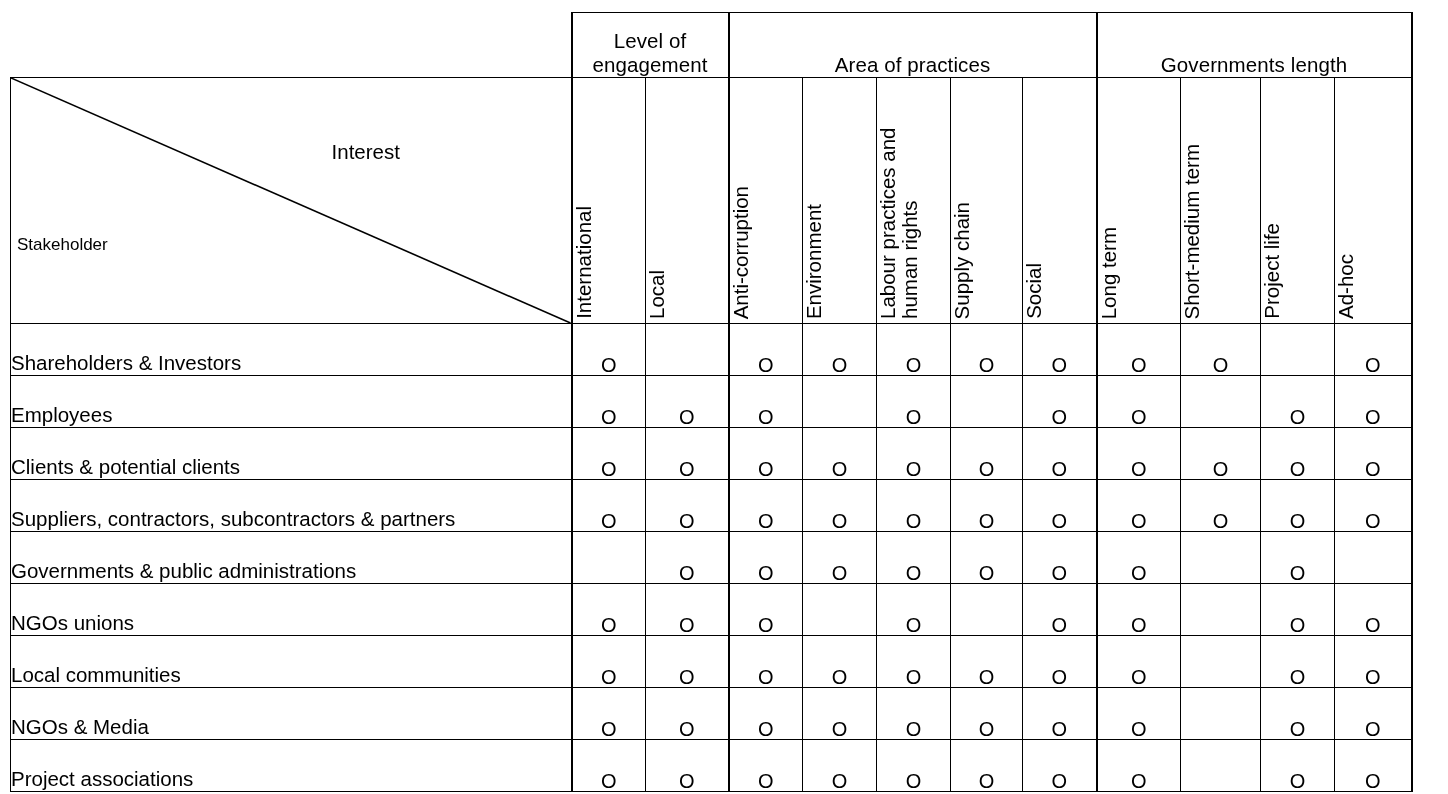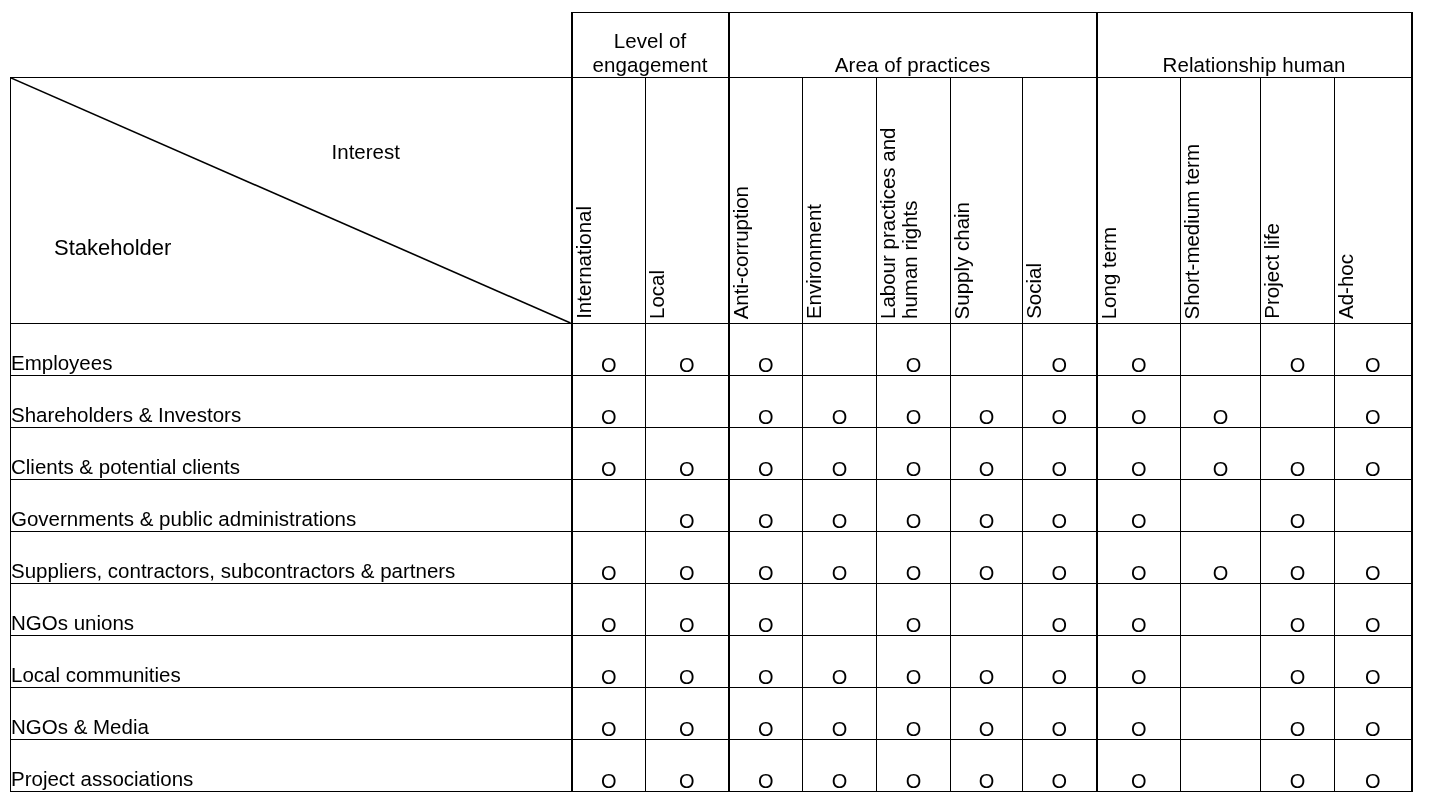--- a/index.html
+++ b/index.html
@@ -78,22 +78,21 @@
     right: 0;
     top: 62px;
     text-align: center;
     padding-left: 150px;
     font-size: 20.5px;
   }
   .corner .stakeholder-label {
     position: absolute;
     left: 6px;
     top: 157px;
-    font-size: 22px;
-    margin-left: 37px;
+    font-size: 17px;
   }
 
   
   .sub-head {
     height: 245px;
     vertical-align: bottom;
     text-align: left;
     position: relative;
     overflow: hidden;
   }
@@ -172,21 +171,21 @@
         <col style="width:80px">
         <col style="width:74px">
         <col style="width:77px">
     </colgroup>
 
     <thead>
       <tr>
         <td class="blank-top"></td>
         <th class="group-head grp-start grp-end" colspan="2">Level of engagement</th>
         <th class="group-head grp-start grp-end" colspan="5">Area of practices</th>
-        <th class="group-head grp-start grp-end" colspan="4">Relationship human</th>
+        <th class="group-head grp-start grp-end" colspan="4">Governments length</th>
       </tr>
 
       <tr>
         <td class="corner">
           <svg class="diag-svg" viewBox="0 0 561 245" preserveAspectRatio="none">
             <line x1="0" y1="0" x2="561" y2="245" stroke="#000000" stroke-width="1.6" vector-effect="non-scaling-stroke"></line>
           </svg>
           <div class="interest-label">Interest</div>
           <div class="stakeholder-label">Stakeholder</div>
         </td>
@@ -246,49 +245,63 @@
         <th class="sub-head grp-end">
           <div class="rot-box">
             <span class="rot-text">Ad-hoc</span>
           </div>
         </th>
       </tr>
     </thead>
 
     <tbody id="matrix-body">
         <tr>
+          <td class="row-label">Shareholders &amp; Investors</td>
+          <td class="mark-cell grp-start"><span class="mark">O</span></td>
+          <td class="mark-cell empty grp-end"><span class="mark">O</span></td>
+          <td class="mark-cell grp-start"><span class="mark">O</span></td>
+          <td class="mark-cell"><span class="mark">O</span></td>
+          <td class="mark-cell"><span class="mark">O</span></td>
+          <td class="mark-cell"><span class="mark">O</span></td>
+          <td class="mark-cell grp-end"><span class="mark">O</span></td>
+          <td class="mark-cell grp-start"><span class="mark">O</span></td>
+          <td class="mark-cell"><span class="mark">O</span></td>
+          <td class="mark-cell empty"><span class="mark">O</span></td>
+          <td class="mark-cell grp-end"><span class="mark">O</span></td>
+        </tr>
+        <tr>
           <td class="row-label">Employees</td>
           <td class="mark-cell grp-start"><span class="mark">O</span></td>
           <td class="mark-cell grp-end"><span class="mark">O</span></td>
           <td class="mark-cell grp-start"><span class="mark">O</span></td>
           <td class="mark-cell empty"><span class="mark">O</span></td>
           <td class="mark-cell"><span class="mark">O</span></td>
           <td class="mark-cell empty"><span class="mark">O</span></td>
           <td class="mark-cell grp-end"><span class="mark">O</span></td>
           <td class="mark-cell grp-start"><span class="mark">O</span></td>
           <td class="mark-cell empty"><span class="mark">O</span></td>
           <td class="mark-cell"><span class="mark">O</span></td>
           <td class="mark-cell grp-end"><span class="mark">O</span></td>
         </tr>
         <tr>
-          <td class="row-label">Shareholders &amp; Investors</td>
-          <td class="mark-cell grp-start"><span class="mark">O</span></td>
-          <td class="mark-cell empty grp-end"><span class="mark">O</span></td>
-          <td class="mark-cell grp-start"><span class="mark">O</span></td>
-          <td class="mark-cell"><span class="mark">O</span></td>
-          <td class="mark-cell"><span class="mark">O</span></td>
-          <td class="mark-cell"><span class="mark">O</span></td>
-          <td class="mark-cell grp-end"><span class="mark">O</span></td>
-          <td class="mark-cell grp-start"><span class="mark">O</span></td>
-          <td class="mark-cell"><span class="mark">O</span></td>
-          <td class="mark-cell empty"><span class="mark">O</span></td>
-          <td class="mark-cell grp-end"><span class="mark">O</span></td>
-        </tr>
-        <tr>
           <td class="row-label">Clients &amp; potential clients</td>
+          <td class="mark-cell grp-start"><span class="mark">O</span></td>
+          <td class="mark-cell grp-end"><span class="mark">O</span></td>
+          <td class="mark-cell grp-start"><span class="mark">O</span></td>
+          <td class="mark-cell"><span class="mark">O</span></td>
+          <td class="mark-cell"><span class="mark">O</span></td>
+          <td class="mark-cell"><span class="mark">O</span></td>
+          <td class="mark-cell grp-end"><span class="mark">O</span></td>
+          <td class="mark-cell grp-start"><span class="mark">O</span></td>
+          <td class="mark-cell"><span class="mark">O</span></td>
+          <td class="mark-cell"><span class="mark">O</span></td>
+          <td class="mark-cell grp-end"><span class="mark">O</span></td>
+        </tr>
+        <tr>
+          <td class="row-label">Suppliers, contractors, subcontractors &amp; partners</td>
           <td class="mark-cell grp-start"><span class="mark">O</span></td>
           <td class="mark-cell grp-end"><span class="mark">O</span></td>
           <td class="mark-cell grp-start"><span class="mark">O</span></td>
           <td class="mark-cell"><span class="mark">O</span></td>
           <td class="mark-cell"><span class="mark">O</span></td>
           <td class="mark-cell"><span class="mark">O</span></td>
           <td class="mark-cell grp-end"><span class="mark">O</span></td>
           <td class="mark-cell grp-start"><span class="mark">O</span></td>
           <td class="mark-cell"><span class="mark">O</span></td>
           <td class="mark-cell"><span class="mark">O</span></td>
@@ -300,34 +313,20 @@
           <td class="mark-cell grp-end"><span class="mark">O</span></td>
           <td class="mark-cell grp-start"><span class="mark">O</span></td>
           <td class="mark-cell"><span class="mark">O</span></td>
           <td class="mark-cell"><span class="mark">O</span></td>
           <td class="mark-cell"><span class="mark">O</span></td>
           <td class="mark-cell grp-end"><span class="mark">O</span></td>
           <td class="mark-cell grp-start"><span class="mark">O</span></td>
           <td class="mark-cell empty"><span class="mark">O</span></td>
           <td class="mark-cell"><span class="mark">O</span></td>
           <td class="mark-cell empty grp-end"><span class="mark">O</span></td>
-        </tr>
-        <tr>
-          <td class="row-label">Suppliers, contractors, subcontractors &amp; partners</td>
-          <td class="mark-cell grp-start"><span class="mark">O</span></td>
-          <td class="mark-cell grp-end"><span class="mark">O</span></td>
-          <td class="mark-cell grp-start"><span class="mark">O</span></td>
-          <td class="mark-cell"><span class="mark">O</span></td>
-          <td class="mark-cell"><span class="mark">O</span></td>
-          <td class="mark-cell"><span class="mark">O</span></td>
-          <td class="mark-cell grp-end"><span class="mark">O</span></td>
-          <td class="mark-cell grp-start"><span class="mark">O</span></td>
-          <td class="mark-cell"><span class="mark">O</span></td>
-          <td class="mark-cell"><span class="mark">O</span></td>
-          <td class="mark-cell grp-end"><span class="mark">O</span></td>
         </tr>
         <tr>
           <td class="row-label">NGOs unions</td>
           <td class="mark-cell grp-start"><span class="mark">O</span></td>
           <td class="mark-cell grp-end"><span class="mark">O</span></td>
           <td class="mark-cell grp-start"><span class="mark">O</span></td>
           <td class="mark-cell empty"><span class="mark">O</span></td>
           <td class="mark-cell"><span class="mark">O</span></td>
           <td class="mark-cell empty"><span class="mark">O</span></td>
           <td class="mark-cell grp-end"><span class="mark">O</span></td>

